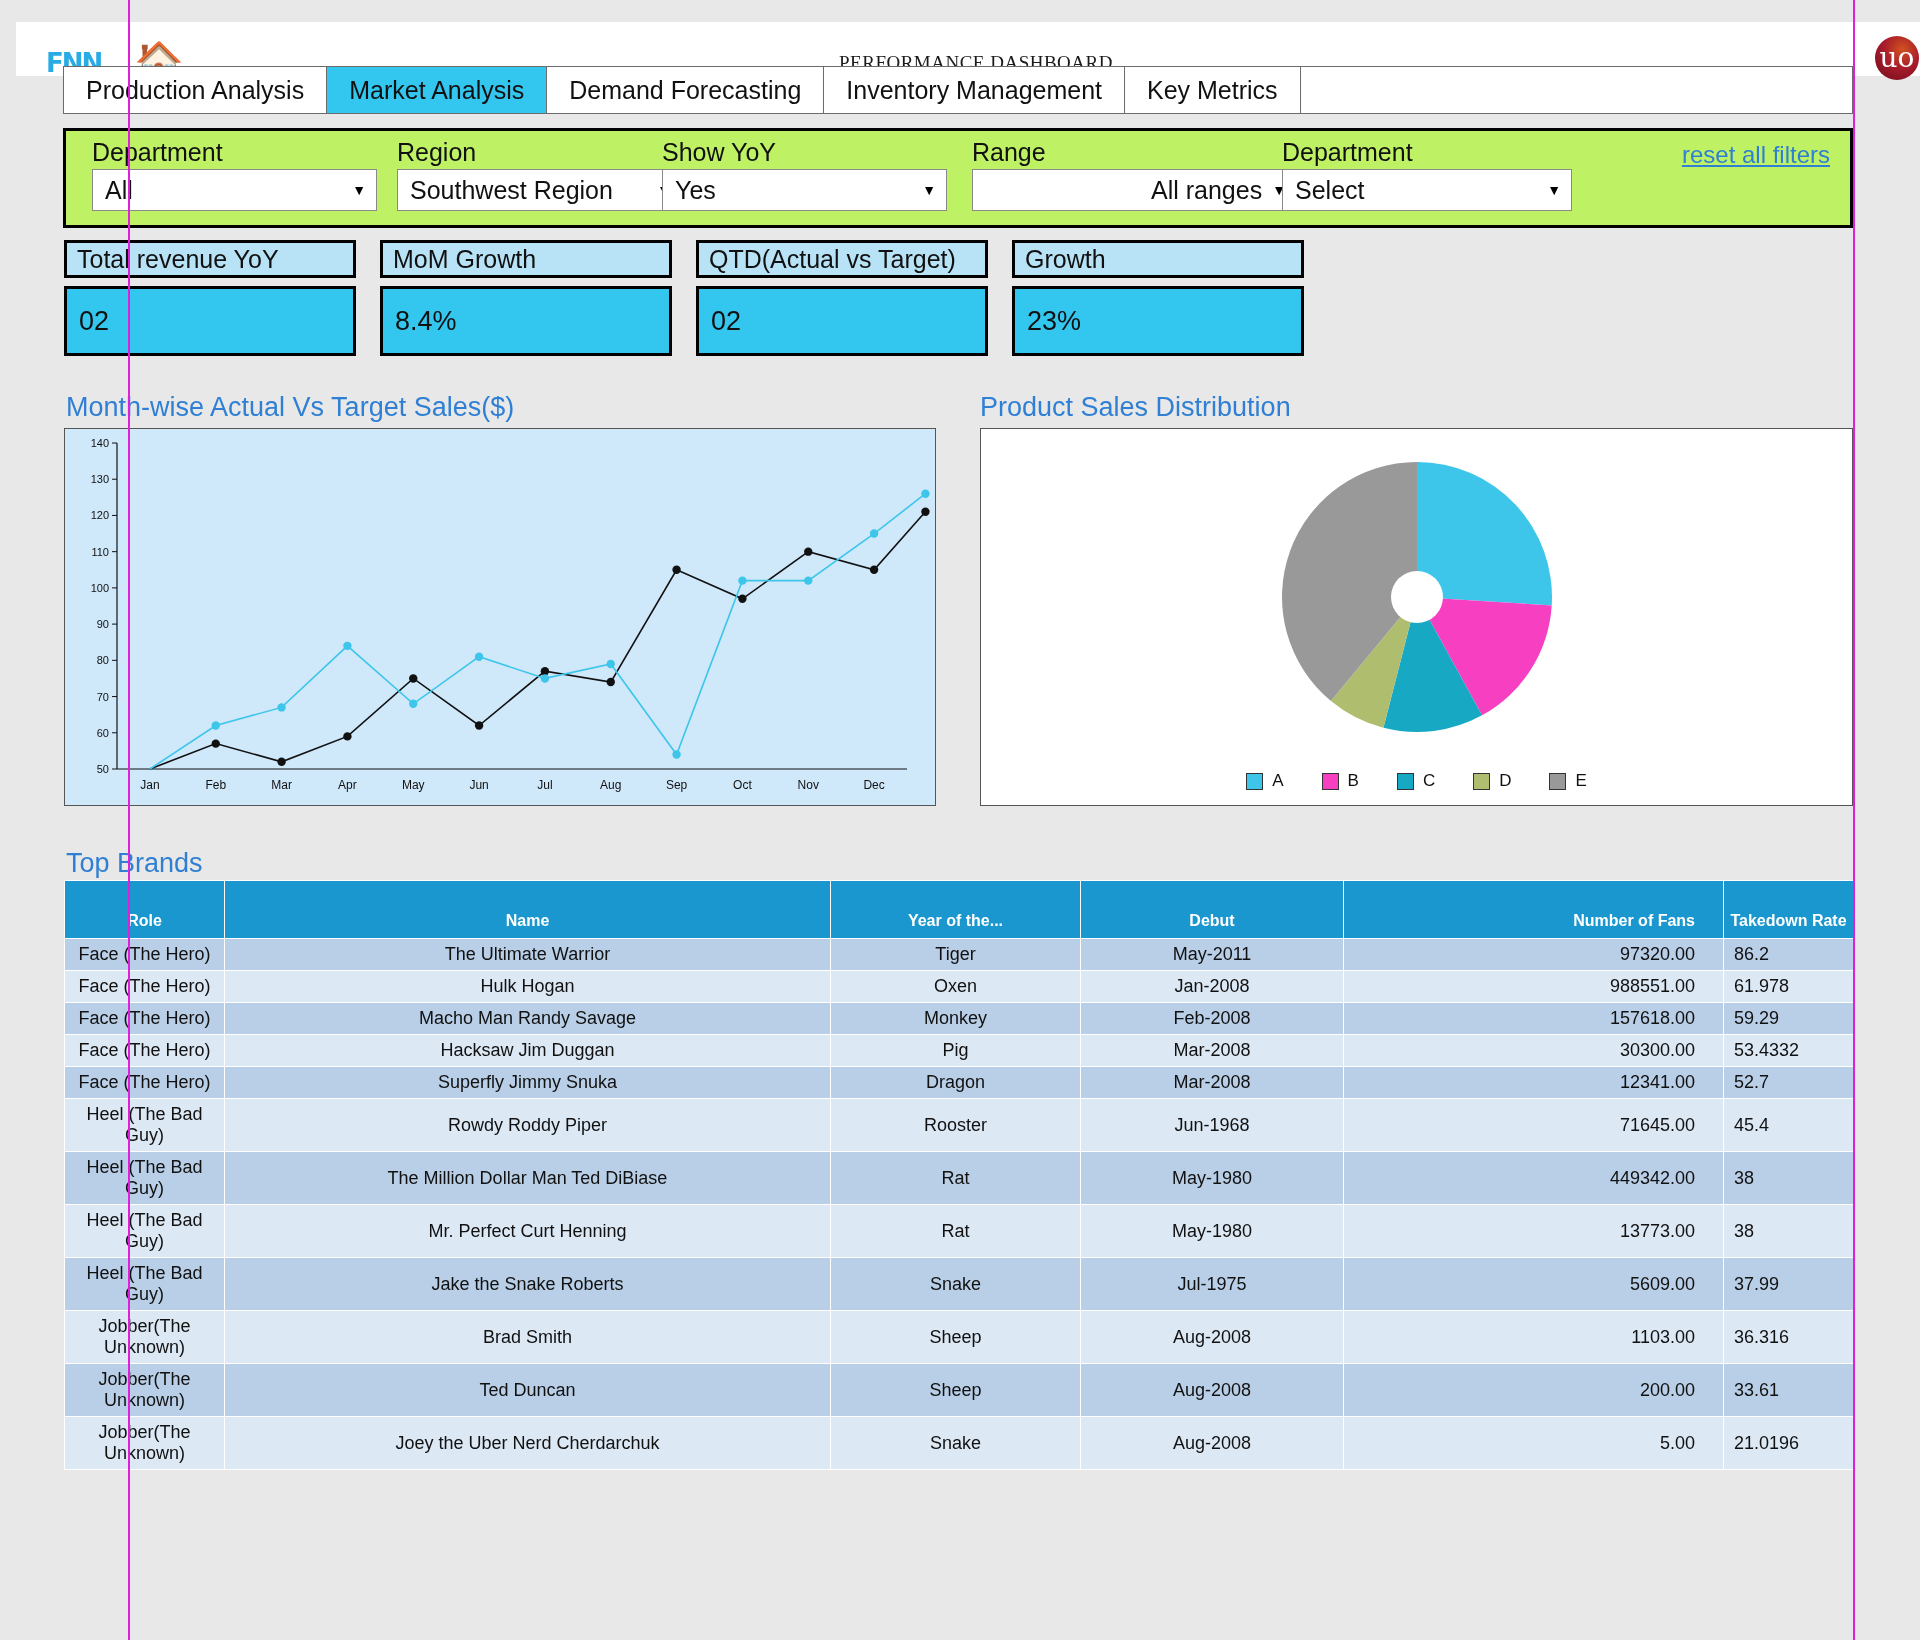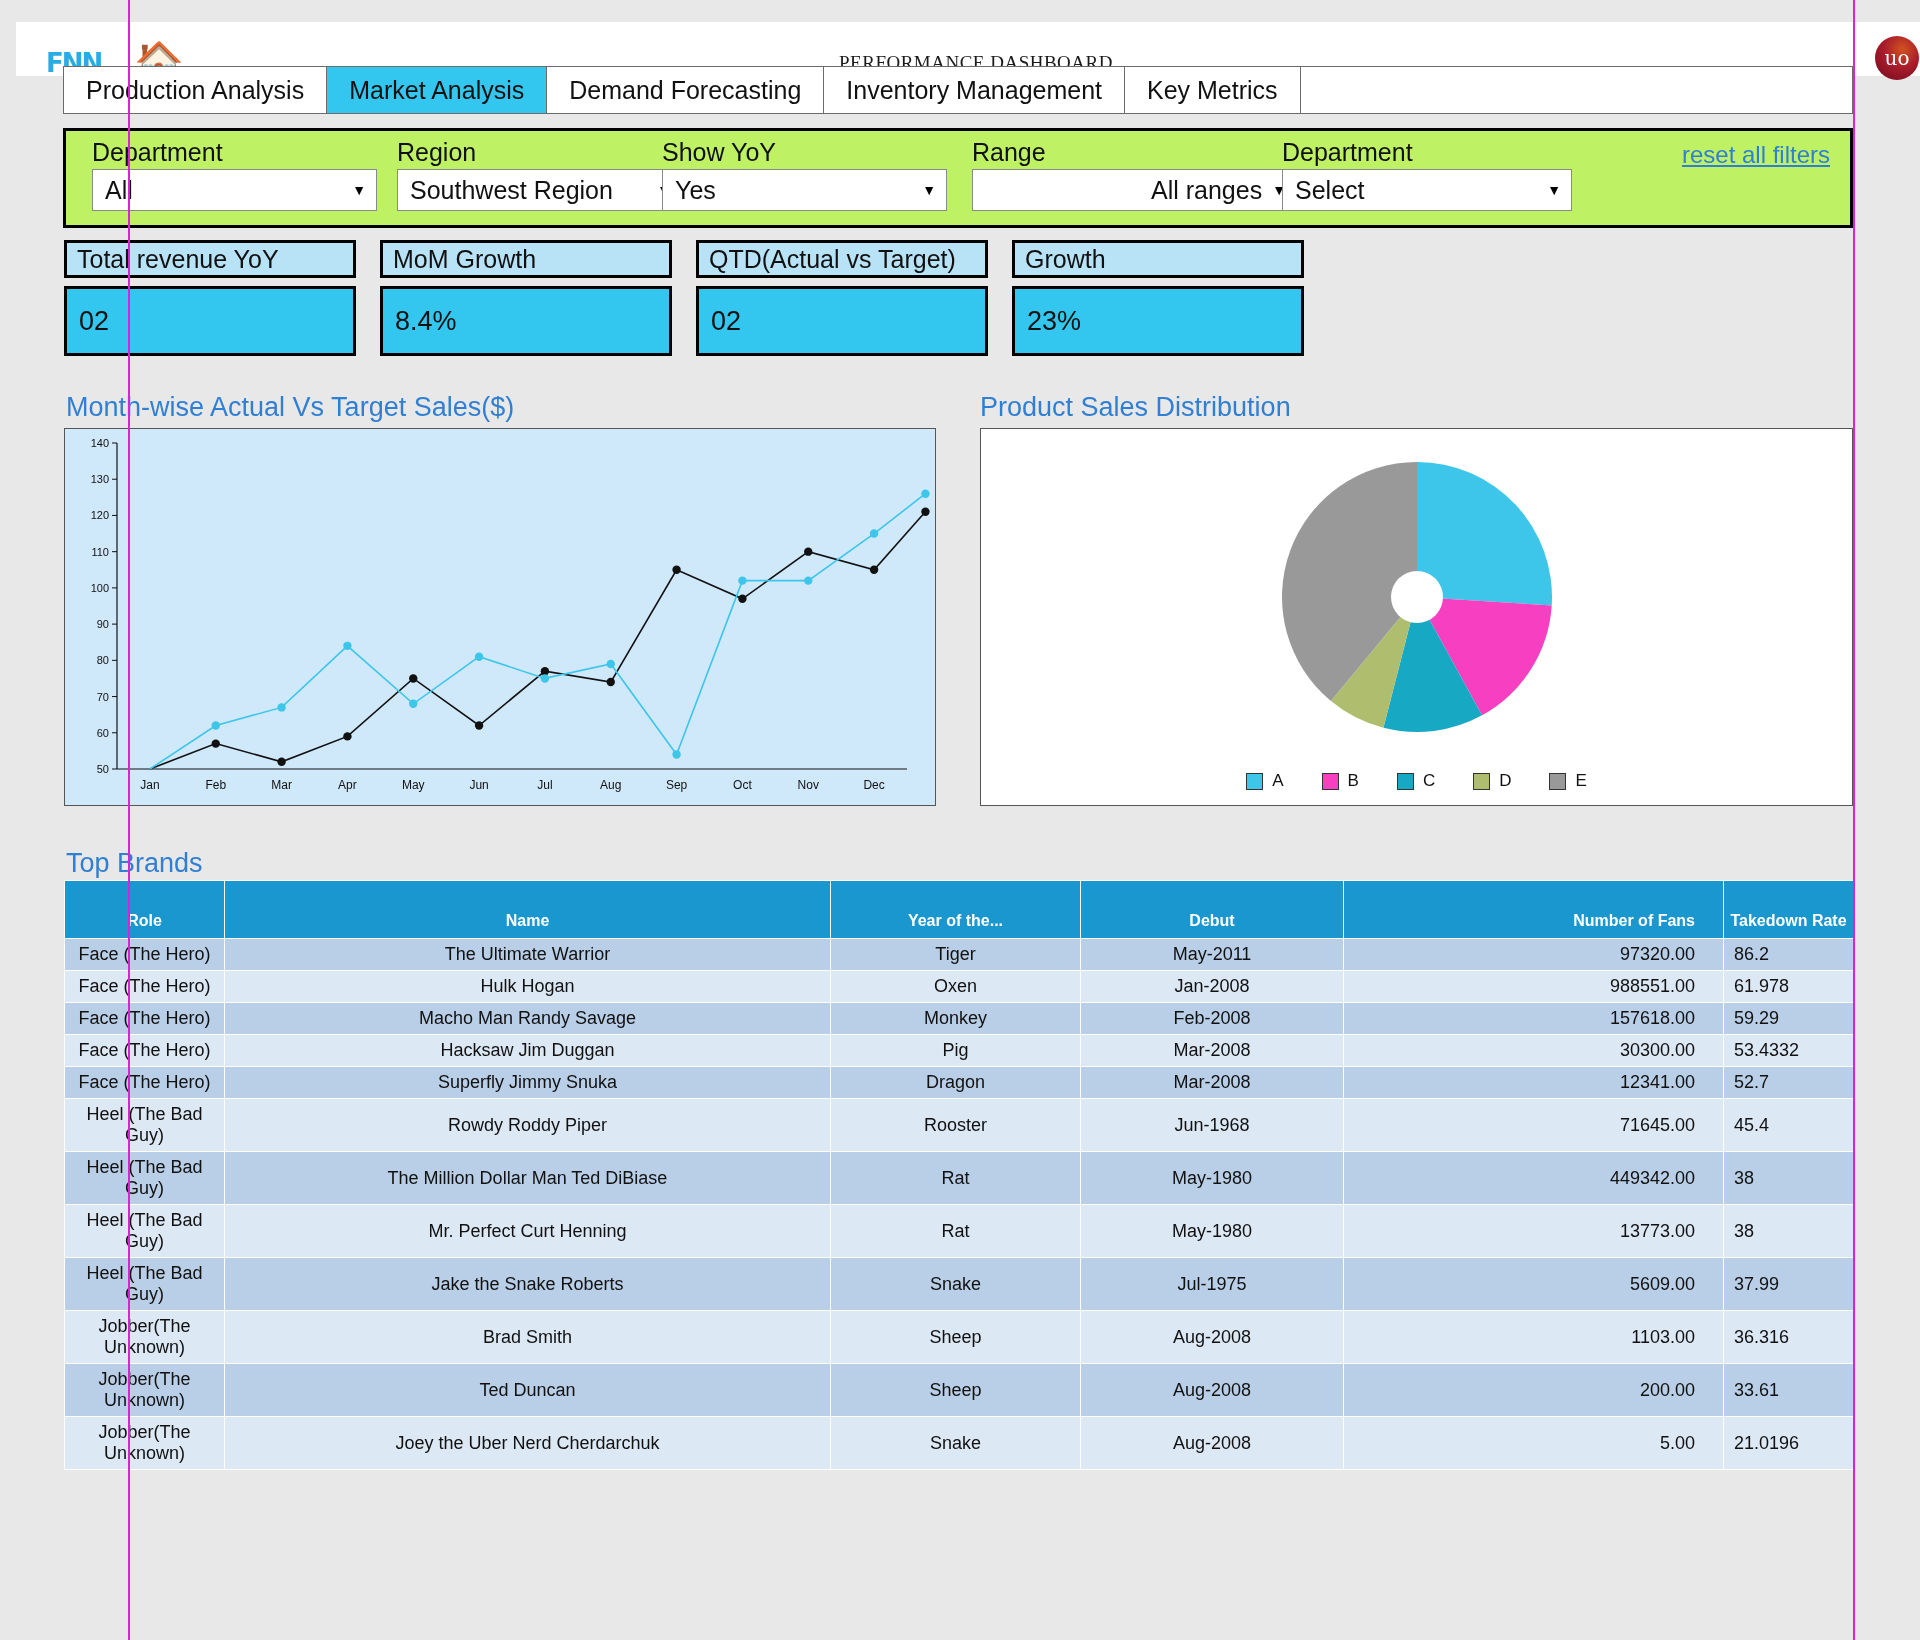--- a/index.html
+++ b/index.html
@@ -29,21 +29,21 @@
   }
   #house-icon { position:absolute; left:118px; top:20px; font-size:40px; line-height:40px; }
   #header-title {
     position:absolute; left:0; top:30px; width:1920px; text-align:center;
     font-family:"Liberation Serif", serif;
     font-size:19px; color:#1a1a1a; letter-spacing:0.5px;
   }
   #brand-logo {
     position:absolute; left:1859px; top:14px; width:44px; height:44px; border-radius:50%;
     background:radial-gradient(circle at 62% 30%, #d1521f 0%, #a81c2b 45%, #6d0b1c 100%);
-    color:#fff; font-family:"DejaVu Serif", serif; font-size:20px;
+    color:#fff; font-family:"DejaVu Serif", serif; font-size:28px;
     display:flex; align-items:center; justify-content:center; line-height:1;
   }
 
   
   #tabs {
     position:absolute; left:63px; top:66px; width:1790px; height:48px;
     background:#ffffff; border:1px solid #6b6b6b; display:flex;
   }
   .tab {
     height:100%; display:flex; align-items:center; justify-content:center;

